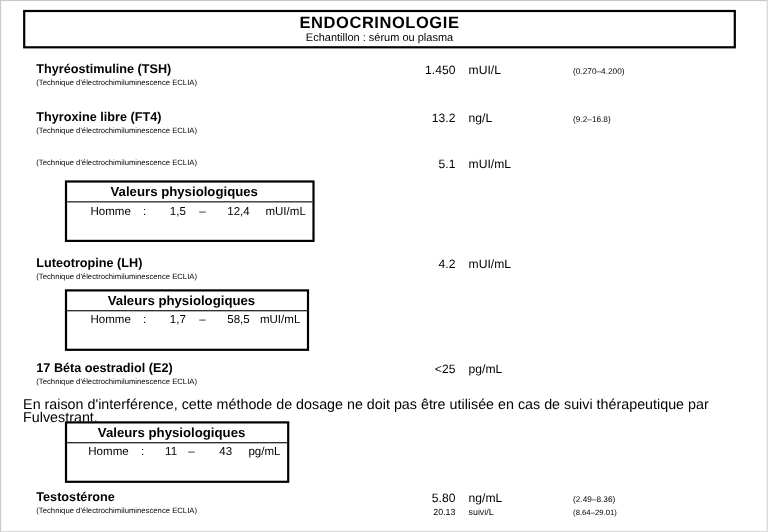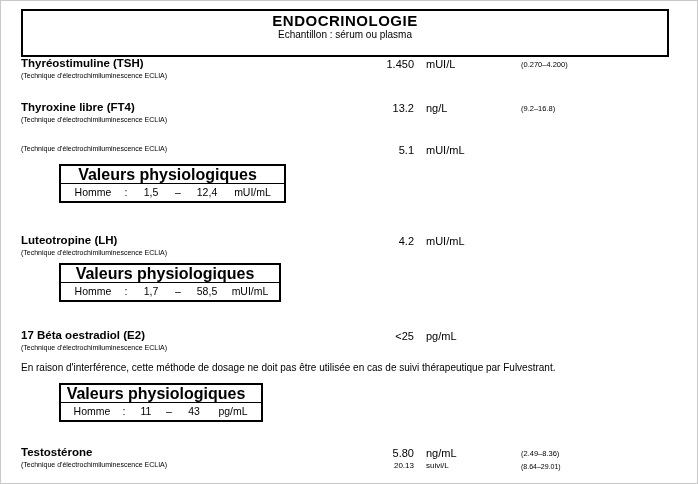--- a/index.html
+++ b/index.html
@@ -16,36 +16,36 @@
   }
 
   
   .header-box {
     position: absolute;
     left: 20px; top: 8px;
     width: 648px;
     box-sizing: border-box;
     border: 2px solid #000;
     text-align: center;
-    padding: 1px 0 14px 0;
+    padding: 1px 0 1px 0;
   }
   .header-title {
     font-size: 15px;
     line-height: 17px;
     font-weight: bold;
     letter-spacing: 0.5px;
   }
   .header-subtitle {
     font-size: 10px;
     line-height: 12px;
   }
 
   
   .test { position: absolute; left: 0; width: 698px; }
-  .name-block { position: absolute; left: 20px; top: 0; }
+  .name-block { position: absolute; left: 32px; top: 0; }
   .test-name { font-size: 11.5px; line-height: 13px; font-weight: bold; }
   .test-technique { font-size: 7px; line-height: 9px; margin-top: 1px; }
 
   .result-line { position: absolute; top: 1px; left: 0; width: 698px; height: 14px; }
   .result-value {
     position: absolute; left: 330px; width: 83px;
     text-align: right; font-size: 11px; line-height: 13px;
   }
   .result-unit {
     position: absolute; left: 425px;
@@ -61,42 +61,42 @@
   .result-line.small .result-range { font-size: 7px; top: 1px; }
 
   
   .phys-box {
     position: absolute;
     box-sizing: border-box;
     border: 2px solid #000;
     background: #fff;
   }
   .phys-title {
-    font-size: 16px;
+    font-size: 12px;
     line-height: 13px;
     font-weight: bold;
     text-align: center;
     padding: 2px 14px 2px 4px;
     border-bottom: 1px solid #000;
   }
   .phys-row {
     display: grid;
     grid-template-columns: 52px 14px 36px 18px 40px 1fr;
     font-size: 10.5px;
     line-height: 13px;
-    padding: 2px 6px 2px 6px;
-    text-align: center;
+    padding: 2px 6px 19px 6px;
+    text-align: right;
   }
 
   
   .note {
     position: absolute;
     left: 20px; top: 361px;
     width: 660px;
-    font-size: 10px;
+    font-size: 13px;
     line-height: 12px;
   }
 </style>
 </head>
 <body>
 
 <div class="page">
 
   <div class="header-box">
     <div class="header-title">ENDOCRINOLOGIE</div>

